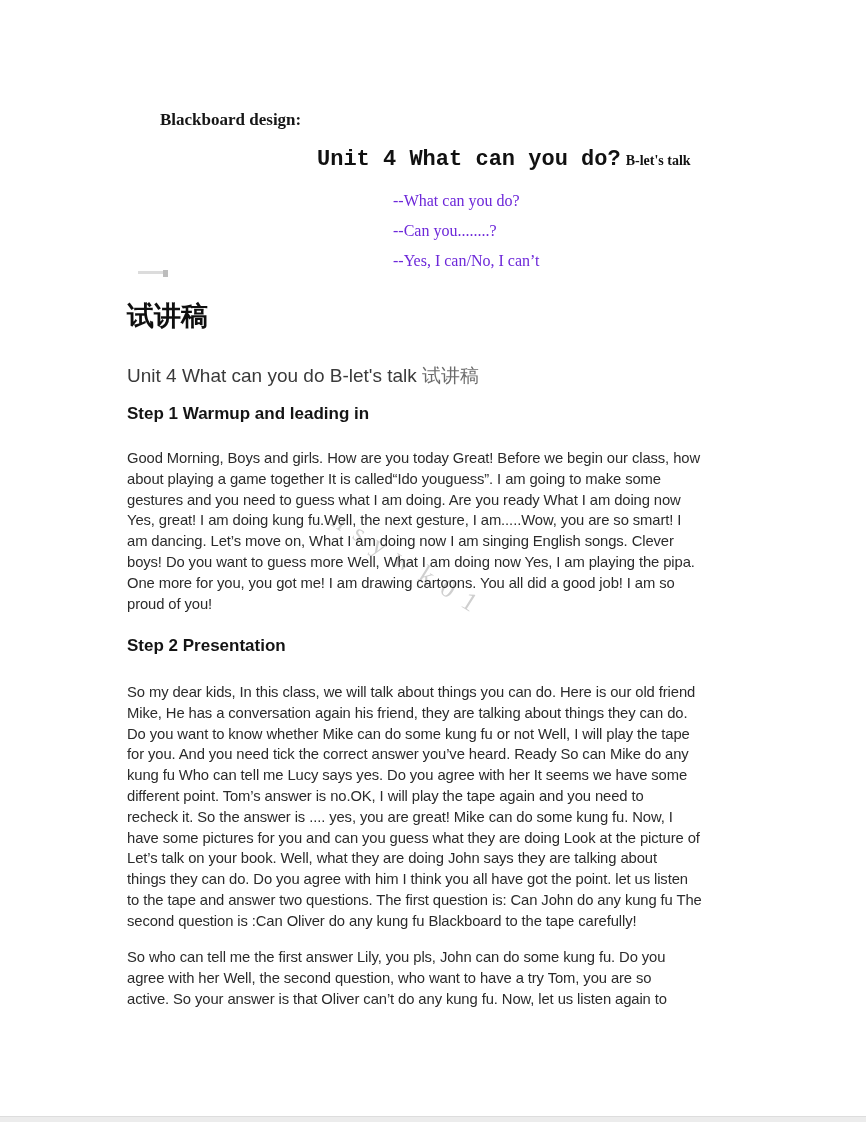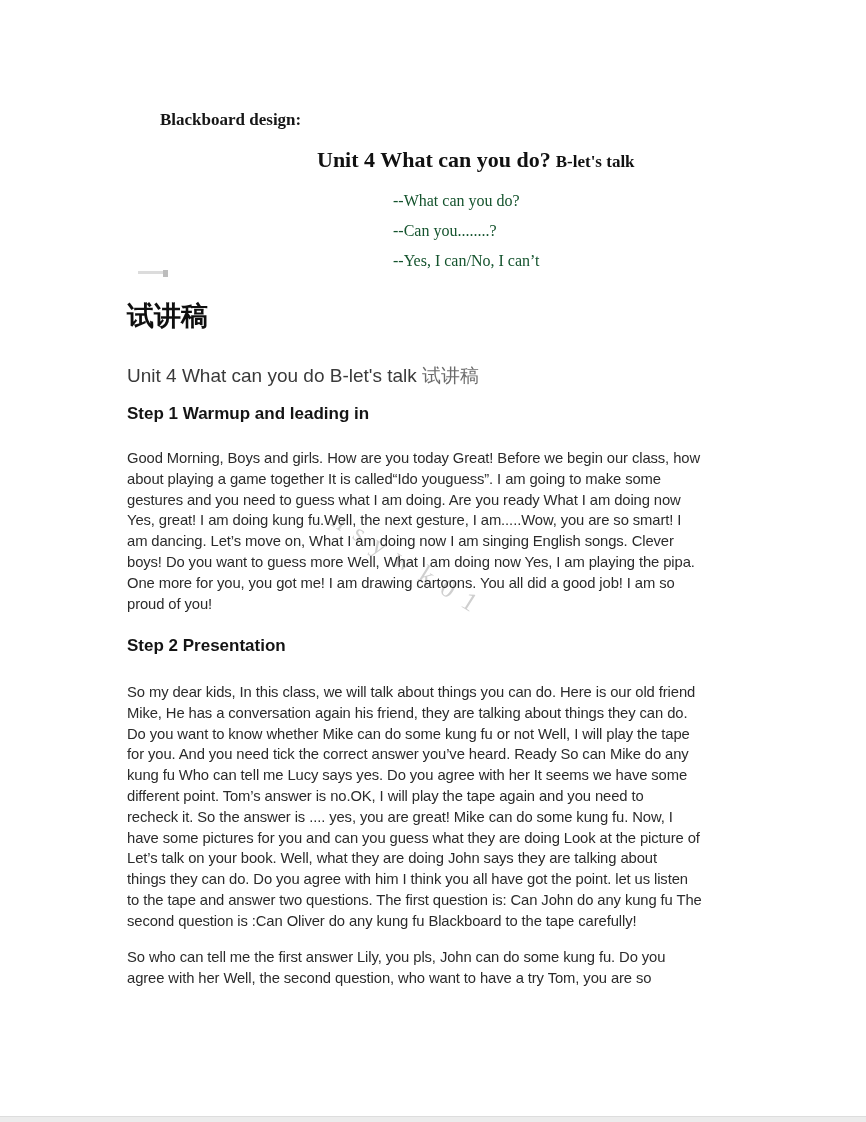--- a/index.html
+++ b/index.html
@@ -19,26 +19,26 @@
     position: absolute; left: 160px; top: 110px;
     font-family: "Liberation Serif", "DejaVu Serif", serif;
     font-weight: bold; font-size: 17px; color: #161616;
     white-space: nowrap;
   }
   .bb-title {
     position: absolute; left: 317px; top: 147px;
     font-family: "Liberation Serif", "DejaVu Serif", serif;
     font-weight: bold; color: #111111; white-space: nowrap;
   }
-  .bb-title .main { font-size: 22px; }
-  .bb-title .sub  { font-size: 17px; padding-left: 5px; }
+  .bb-title .main { font-size: 22px; font-family: Liberation Mono, monospace; }
+  .bb-title .sub  { font-size: 14px; padding-left: 5px; }
   .bb-dialogue {
     position: absolute; left: 393px; top: 186px;
     font-family: "Liberation Serif", "DejaVu Serif", serif;
-    font-size: 16px; color: #14532d; line-height: 30px;
+    font-size: 16px; color: #6d28d9; line-height: 30px;
     white-space: nowrap;
   }
   
   .artifact-bar {
     position: absolute; left: 138px; top: 271px;
     width: 26px; height: 3px; background: #dcdcdc;
   }
   .artifact-handle {
     position: absolute; left: 163px; top: 270px;
     width: 5px; height: 7px; background: #bdbdbd;
@@ -149,20 +149,21 @@
     <div>have some pictures for you and can you guess what they are doing Look at the picture of</div>
     <div>Let’s talk on your book. Well, what they are doing John says they are talking about</div>
     <div>things they can do. Do you agree with him I think you all have got the point. let us listen</div>
     <div>to the tape and answer two questions. The first question is: Can John do any kung fu The</div>
     <div>second question is :Can Oliver do any kung fu Blackboard to the tape carefully!</div>
   </div>
 
   <div class="para para3">
     <div>So who can tell me the first answer Lily, you pls, John can do some kung fu. Do you</div>
     <div>agree with her Well, the second question, who want to have a try Tom, you are so</div>
+    <div>active. So your answer is that Oliver can’t do any kung fu. Now, let us listen again to</div>
   </div>
 
   <div class="footer-banner" style="color: rgb(249, 68, 68);">
     <span>关注公众号:难事易资料库 售后微信：nsywk01  承接试讲稿、说课稿、教案等定制业务</span>
   </div>
 
   <div class="bottom-strip"></div>
 
 </div>
 

